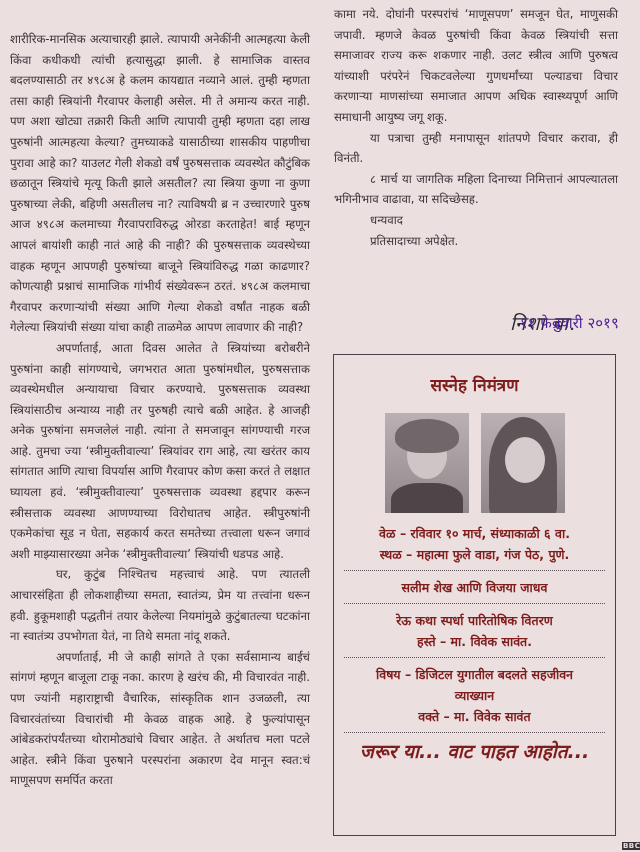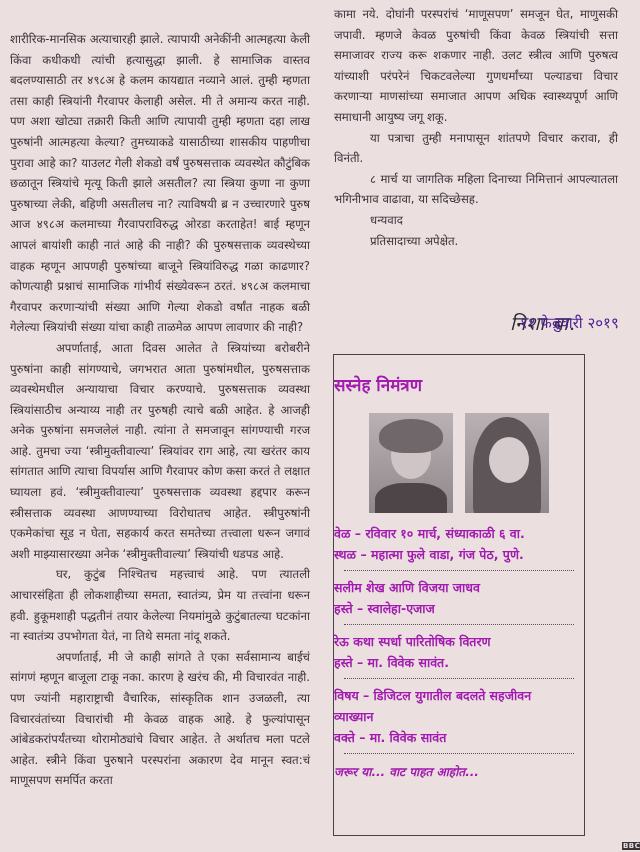--- a/index.html
+++ b/index.html
@@ -13,37 +13,37 @@
   .col { position:absolute; top:4px; font-size:11.6px; line-height:20.6px; text-align:justify; }
   .left { left:10px; width:300px;margin-top:25px; }
   .right { left:334px; width:284px; }
   .col p { margin:0; }
   .indent { text-indent:46px; }
   .indent2 { text-indent:36px; }
   .short { padding-left:36px; }
   .sig { position:absolute; left:510px; top:282px; font-family:"DejaVu Serif", serif; font-size:19px; font-style:italic; color:#2d2a33; letter-spacing:1px;margin-top:28px; }
   .date { position:absolute; left:520px; top:312px; font-size:15px; color:#4c1d95; }
   .invite {
-    position:absolute; left:333px; top:354px; width:252px; height:482px;
+    position:absolute; left:333px; top:354px; width:283px; height:482px;
     border:1.6px solid #4a4249; box-sizing:border-box;
-    text-align:left; color:#a21caf;
+    text-align:center; color:#7f1d1d;
   }
   .inv-h1 { margin-top:18px; font-size:17px; font-weight:bold; line-height:24px; }
   .inv-h2 { font-size:17px; font-weight:bold; line-height:26px; }
   .photos { display:flex; justify-content:center; gap:12px; margin-top:16px; }
   .photo { width:84px; height:100px; background:linear-gradient(180deg,#b9b1b3,#8f878a); position:relative; overflow:hidden; }
   .photo .head { position:absolute; left:22px; top:20px; width:40px; height:46px; border-radius:50%; background:#cfc5c6; }
   .photo .turban { position:absolute; left:10px; top:6px; width:64px; height:34px; border-radius:50% 50% 40% 40%; background:#6f6769; }
   .photo .body { position:absolute; left:6px; top:70px; width:72px; height:40px; border-radius:40% 40% 0 0; background:#4d4547; }
   .photo.w .veil { position:absolute; left:8px; top:4px; width:68px; height:100px; border-radius:50% 50% 10% 10%; background:#5d5557; }
   .photo.w .head { left:24px; top:24px; background:#d6cccd; }
   .inv-line { font-size:12.5px; font-weight:bold; line-height:21px; }
   .inv-when { margin-top:10px; }
   .divider { border-top:1.2px dotted #5a5258; margin:5px 10px 6px 10px; }
-  .inv-footer { font-size:12px; font-weight:bold; font-style:italic; line-height:24px; margin-top:2px; }
+  .inv-footer { font-size:19px; font-weight:bold; font-style:italic; line-height:24px; margin-top:2px; }
   .bbc { position:absolute; left:622px; top:842px; font-size:7px; background:#3a3338; color:#ecdfe0; padding:0 1px; font-weight:bold; letter-spacing:0.5px; }
 </style>
 </head>
 <body>
 
 <div class="col left">
   <p>शारीरिक-मानसिक अत्याचारही झाले. त्यापायी अनेकींनी आत्महत्या केली किंवा कधीकधी त्यांची हत्यासुद्धा झाली. हे सामाजिक वास्तव बदलण्यासाठी तर ४९८अ हे कलम कायद्यात नव्याने आलं. तुम्ही म्हणता तसा काही स्त्रियांनी गैरवापर केलाही असेल. मी ते अमान्य करत नाही. पण अशा खोट्या तक्रारी किती आणि त्यापायी तुम्ही म्हणता दहा लाख पुरुषांनी आत्महत्या केल्या? तुमच्याकडे यासाठीच्या शासकीय पाहणीचा पुरावा आहे का? याउलट गेली शेकडो वर्षं पुरुषसत्ताक व्यवस्थेत कौटुंबिक छळातून स्त्रियांचे मृत्यू किती झाले असतील? त्या स्त्रिया कुणा ना कुणा पुरुषाच्या लेकी, बहिणी असतीलच ना? त्याविषयी ब्र न उच्चारणारे पुरुष आज ४९८अ कलमाच्या गैरवापराविरुद्ध ओरडा करताहेत! बाई म्हणून आपलं बायांशी काही नातं आहे की नाही? की पुरुषसत्ताक व्यवस्थेच्या वाहक म्हणून आपणही पुरुषांच्या बाजूने स्त्रियांविरुद्ध गळा काढणार? कोणत्याही प्रश्नाचं सामाजिक गांभीर्य संख्येवरून ठरतं. ४९८अ कलमाचा गैरवापर करणाऱ्यांची संख्या आणि गेल्या शेकडो वर्षांत नाहक बळी गेलेल्या स्त्रियांची संख्या यांचा काही ताळमेळ आपण लावणार की नाही?</p>
   <p class="indent">अपर्णाताई, आता दिवस आलेत ते स्त्रियांच्या बरोबरीने पुरुषांना काही सांगण्याचे, जगभरात आता पुरुषांमधील, पुरुषसत्ताक व्यवस्थेमधील अन्यायाचा विचार करण्याचे. पुरुषसत्ताक व्यवस्था स्त्रियांसाठीच अन्याय्य नाही तर पुरुषही त्याचे बळी आहेत. हे आजही अनेक पुरुषांना समजलेलं नाही. त्यांना ते समजावून सांगण्याची गरज आहे. तुमचा ज्या ‘स्त्रीमुक्तीवाल्या’ स्त्रियांवर राग आहे, त्या खरंतर काय सांगतात आणि त्याचा विपर्यास आणि गैरवापर कोण कसा करतं ते लक्षात घ्यायला हवं. ‘स्त्रीमुक्तीवाल्या’ पुरुषसत्ताक व्यवस्था हद्दपार करून स्त्रीसत्ताक व्यवस्था आणण्याच्या विरोधातच आहेत. स्त्रीपुरुषांनी एकमेकांचा सूड न घेता, सहकार्य करत समतेच्या तत्त्वाला धरून जगावं अशी माझ्यासारख्या अनेक ‘स्त्रीमुक्तीवाल्या’ स्त्रियांची धडपड आहे.</p>
   <p class="indent">घर, कुटुंब निश्चितच महत्त्वाचं आहे. पण त्यातली आचारसंहिता ही लोकशाहीच्या समता, स्वातंत्र्य, प्रेम या तत्त्वांना धरून हवी. हुकूमशाही पद्धतीनं तयार केलेल्या नियमांमुळे कुटुंबातल्या घटकांना ना स्वातंत्र्य उपभोगता येतं, ना तिथे समता नांदू शकते.</p>
   <p class="indent">अपर्णाताई, मी जे काही सांगते ते एका सर्वसामान्य बाईचं सांगणं म्हणून बाजूला टाकू नका. कारण हे खरंच की, मी विचारवंत नाही. पण ज्यांनी महाराष्ट्राची वैचारिक, सांस्कृतिक शान उजळली, त्या विचारवंतांच्या विचारांची मी केवळ वाहक आहे. हे फुल्यांपासून आंबेडकरांपर्यंतच्या थोरामोठ्यांचे विचार आहेत. ते अर्थातच मला पटले आहेत. स्त्रीने किंवा पुरुषाने परस्परांना अकारण देव मानून स्वत:चं माणूसपण समर्पित करता</p>
@@ -70,21 +70,20 @@
     </div>
     <div class="photo w">
       <div class="veil"></div>
         <div class="head"></div>
     </div>
   </div>
   <div class="inv-line inv-when">वेळ – रविवार १० मार्च, संध्याकाळी ६ वा.</div>
   <div class="inv-line">स्थळ – महात्मा फुले वाडा, गंज पेठ, पुणे.</div>
   <div class="divider"></div>
   <div class="inv-line">सलीम शेख आणि विजया जाधव</div>
-  <div class="inv-line">हस्ते – स्वालेहा-एजाज</div>
   <div class="divider"></div>
   <div class="inv-line">रेऊ कथा स्पर्धा पारितोषिक वितरण</div>
   <div class="inv-line">हस्ते – मा. विवेक सावंत.</div>
   <div class="divider"></div>
   <div class="inv-line">विषय – डिजिटल युगातील बदलते सहजीवन</div>
   <div class="inv-line">व्याख्यान</div>
   <div class="inv-line">वक्ते – मा. विवेक सावंत</div>
   <div class="divider"></div>
   <div class="inv-footer">जरूर या... वाट पाहत आहोत...</div>
 </div>

